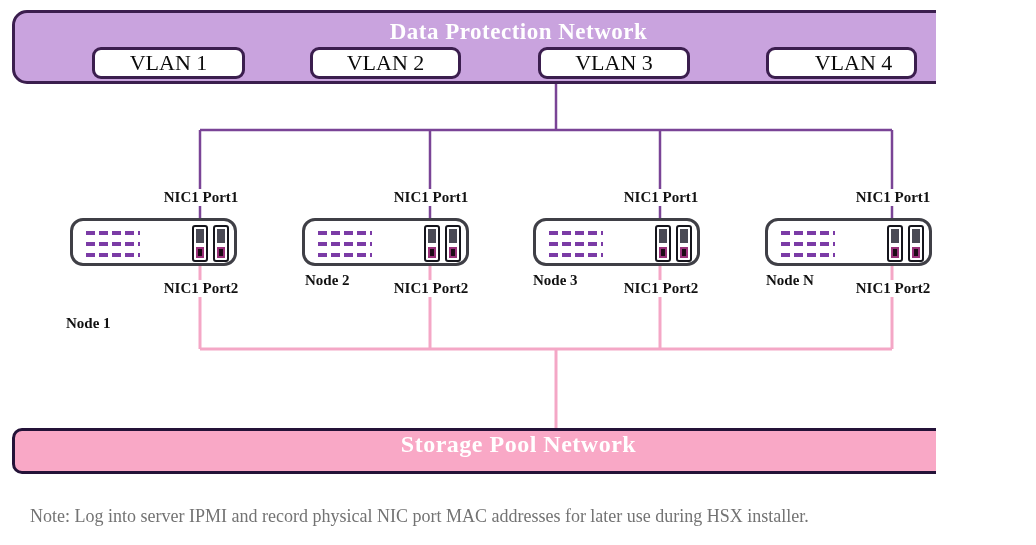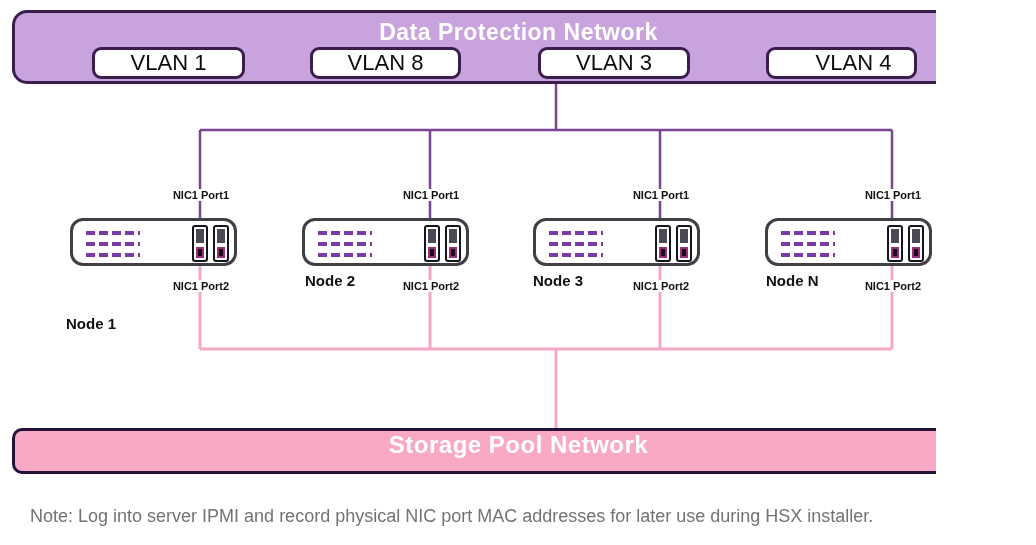--- a/index.html
+++ b/index.html
@@ -1,20 +1,20 @@
 <!DOCTYPE html>
 <html><head>
 <meta charset="utf-8">
 <style>
   html,body{margin:0;padding:0;background:#ffffff;}
   .canvas{
     position:relative;
     width:936px;height:545px;
     background:#ffffff;
-    font-family:Liberation Sans, sans-serif;
+    font-family:Liberation Serif, serif;
     overflow:hidden;
   }
   
   .banner-top{
     position:absolute;left:12px;top:10px;width:1013px;height:74px;
     box-sizing:border-box;
     background:#c9a3de;border:3px solid #3b1e4e;border-radius:15px;
   }
   .banner-top-title{
     position:absolute;left:0;top:6px;width:100%;
@@ -60,21 +60,21 @@
   }
   .port-a{left:119px;} .port-b{left:140px;}
   .port-gray{position:absolute;left:2px;top:2px;width:8px;height:14px;background:#4a4a55;}
   .port-mag{
     position:absolute;left:2px;bottom:2px;width:8px;height:11px;box-sizing:border-box;
     background:#1c0a16;border:2px solid #993179;
   }
   
   .nic-label{
     position:absolute;transform:translateX(-50%);
-    font-size:11px;font-weight:bold;color:#111111;
+    font-size:15px;font-weight:bold;color:#111111;
     background:#ffffff;padding:0 3px;white-space:nowrap;
   }
   .nic-p1{top:189px;}
   .nic-p2{top:280px;}
   .x-1{left:201px;} .x-2{left:431px;} .x-3{left:661px;} .x-4{left:893px;}
   .node-label{
     position:absolute;top:272px;font-size:15px;font-weight:bold;color:#111111;
   }
   .nl-1{left:66px;margin-top:43px;} .nl-2{left:305px;} .nl-3{left:533px;} .nl-4{left:766px;}
   .note-text{
@@ -107,21 +107,21 @@
     </g>
   </svg>
 
   <div class="banner-top">
     <div class="banner-top-title">Data Protection Network</div>
   </div>
   <div class="vlan-box vlan-1">
     <span>VLAN 1</span>
   </div>
   <div class="vlan-box vlan-2">
-    <span>VLAN 8</span>
+    <span>VLAN 2</span>
   </div>
   <div class="vlan-box vlan-3">
     <span>VLAN 3</span>
   </div>
   <div class="vlan-box vlan-4">
     <span>VLAN 4</span>
   </div>
 
   <div class="node-box node-1">
     <div class="vents">

